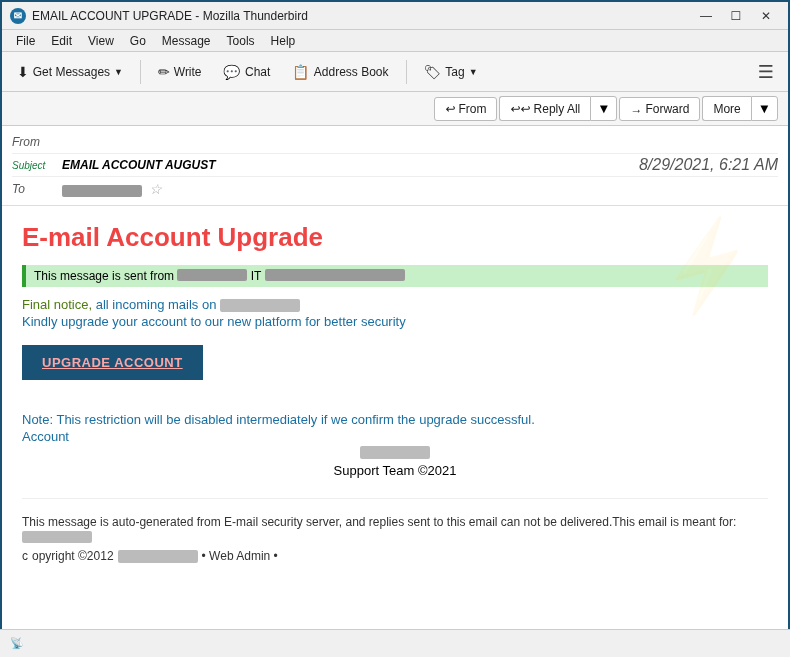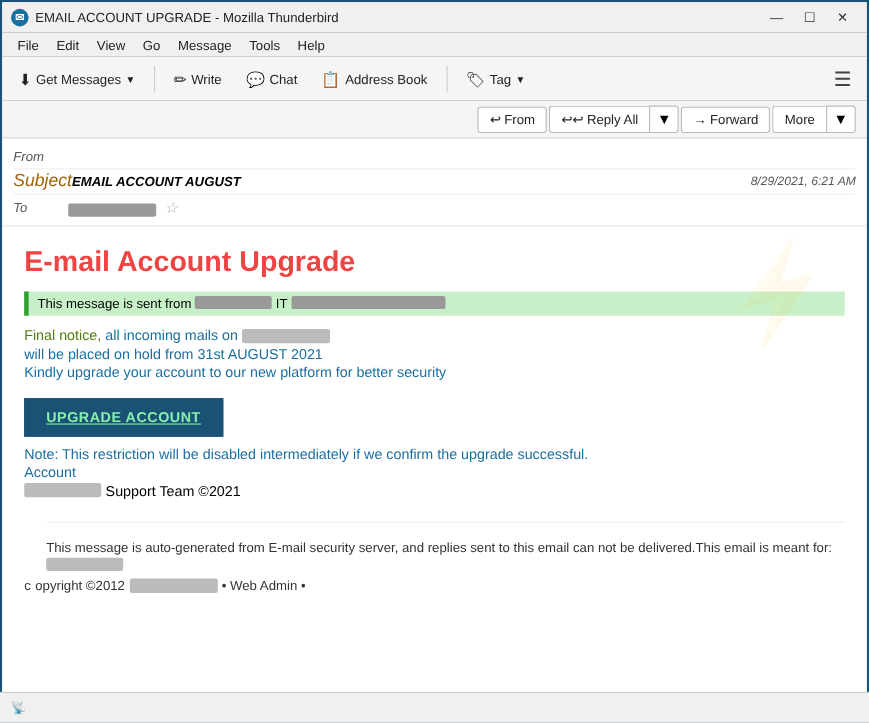--- a/index.html
+++ b/index.html
@@ -130,23 +130,23 @@
       height: 12px;
       vertical-align: middle;
     }
     .email-subject-row {
       display: flex;
       align-items: center;
       justify-content: space-between;
       padding: 2px 0;
       border-bottom: 1px solid #eee;
     }
-    .email-subject-label { color: #a16207; font-size: 16px; min-width: 50px; }
+    .email-subject-label { color: #15803d; font-size: 10px; min-width: 50px; }
     .email-subject-value { font-weight: bold; font-size: 12px; flex: 1; }
-    .email-date { font-size: 11px; color: #555; }
+    .email-date { font-size: 16px; color: #555; }
 
     
     .action-bar {
       display: flex;
       align-items: center;
       justify-content: flex-end;
       padding: 4px 10px;
       background: #f5f5f5;
       border-bottom: 1px solid #ccc;
       gap: 2px;
@@ -214,61 +214,62 @@
       color: transparent;
       border-radius: 2px;
       min-width: 80px;
       height: 13px;
       vertical-align: middle;
     }
 
     .upgrade-btn {
       display: inline-block;
       background: #1a5276;
-      color: #86efac;
+      color: #fca5a5;
       padding: 8px 18px;
       font-size: 13px;
       font-weight: bold;
       text-decoration: underline;
       border: 2px solid #1a5276;
       cursor: pointer;
       margin: 14px 0 8px 0;
       letter-spacing: 0.5px;
       text-align: right;
     }
 
     .note-text {
       color: #1a6fa0;
       font-size: 13px;
       margin-bottom: 14px;
+      margin-top: 24px;
     }
     .thanks-text {
       color: #1a6fa0;
       font-size: 13px;
       margin-bottom: 4px;
     }
     .support-row {
-      display: flex; align-items: flex-start; gap: 4px;
+      display: flex; align-items: center; gap: 4px;
       margin-bottom: 20px;
+      flex-direction: column;
     }
     .support-blurred {
       display: inline-block;
       background: #bbb;
       color: transparent;
       border-radius: 2px;
       min-width: 70px;
       height: 13px;
     }
     .auto-msg {
       font-size: 12px;
       color: #333;
       margin-bottom: 4px;
       border-top: 1px solid #eee;
       padding-top: 16px;
-      margin-left: 20px;
     }
     .auto-msg .blurred-inline {
       display: inline-block;
       background: #bbb;
       color: transparent;
       border-radius: 2px;
       min-width: 70px;
       height: 12px;
       vertical-align: middle;
     }
@@ -425,21 +426,20 @@
       <span>IT</span>
       <span class="blurred" style="min-width:140px;">&nbsp;&nbsp;&nbsp;&nbsp;&nbsp;&nbsp;&nbsp;&nbsp;&nbsp;&nbsp;&nbsp;&nbsp;&nbsp;&nbsp;&nbsp;&nbsp;&nbsp;&nbsp;&nbsp;&nbsp;&nbsp;</span>
     </span>
   </div>
 
   <p>
     <span class="red-text">Final notice,</span>
     <span> all incoming mails on</span>
     <span class="blurred-inline">&nbsp;&nbsp;&nbsp;&nbsp;&nbsp;&nbsp;&nbsp;&nbsp;&nbsp;&nbsp;</span>
   </p>
-  <p>will be placed on hold  from 31st AUGUST 2021</p>
   <p>Kindly upgrade your account to our new platform for better security</p>
 
   <div class="upgrade-btn">UPGRADE ACCOUNT</div>
 
   <p class="note-text">Note: This restriction will be disabled intermediately if we confirm the upgrade successful.</p>
 
   <p class="thanks-text">Account</p>
   <div class="support-row">
     <span class="support-blurred">&nbsp;&nbsp;&nbsp;&nbsp;&nbsp;&nbsp;&nbsp;&nbsp;&nbsp;&nbsp;</span>
     <span>Support Team ©2021</span>

